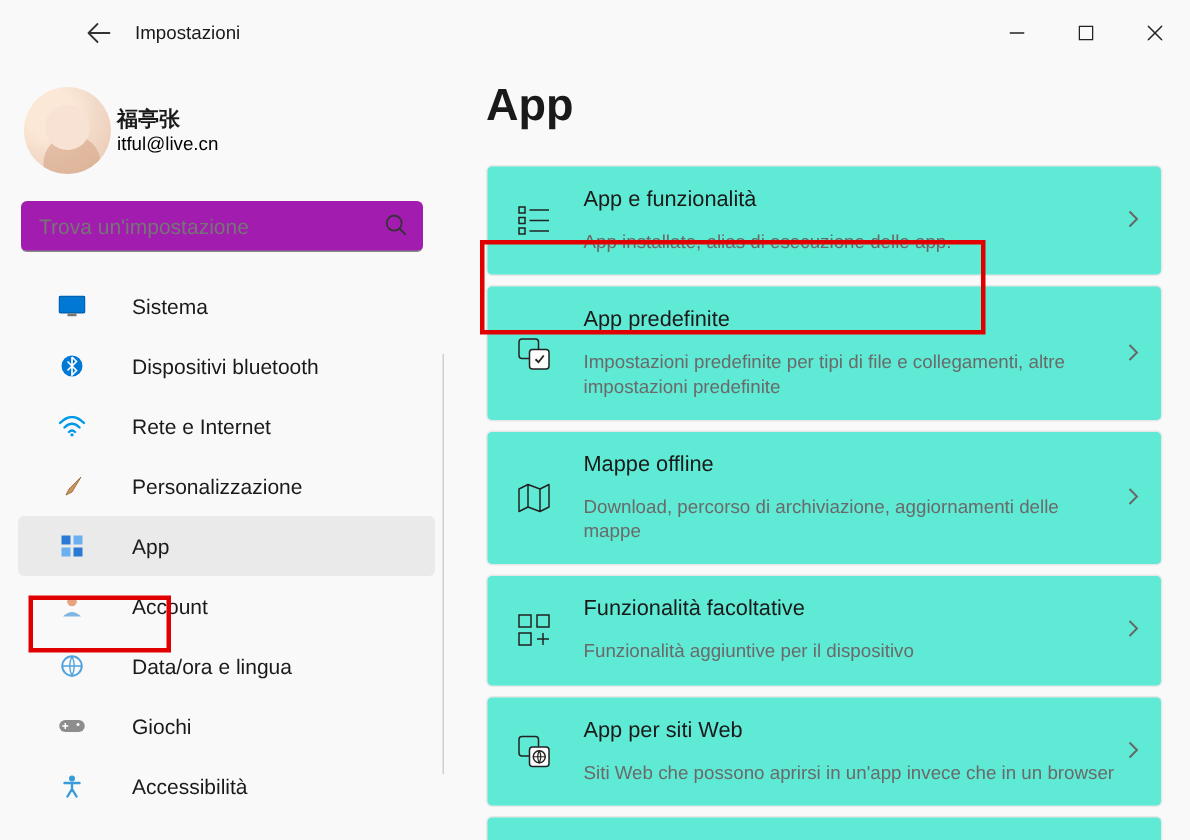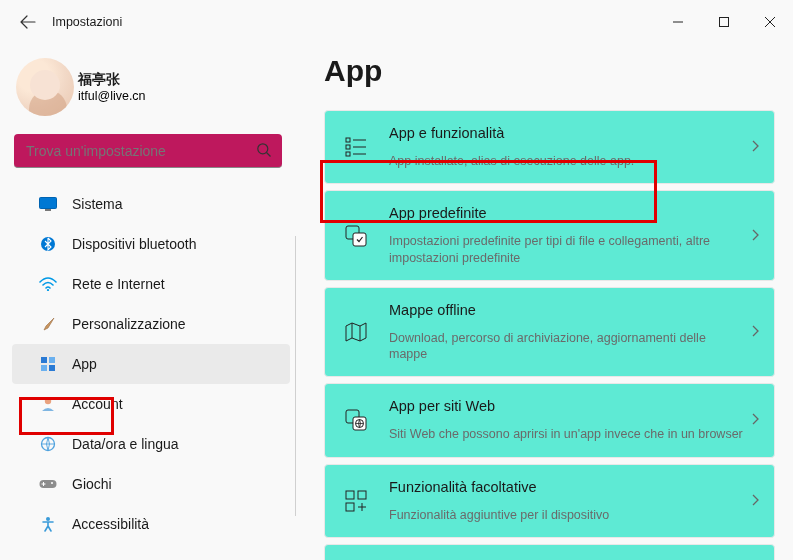--- a/index.html
+++ b/index.html
@@ -10,20 +10,21 @@
     height: 560px;
     overflow: hidden;
     color: #1a1a1a;
     font-size: 14px;
   }
   .titlebar {
     height: 44px;
     display: flex;
     align-items: center;
     padding-left: 14px;
+    margin-left: 38px;
   }
   .back-btn {
     width: 28px; height: 28px;
     display: flex; align-items: center; justify-content: center;
     cursor: pointer;
   }
   .title {
     margin-left: 10px;
     font-size: 12.5px;
   }
@@ -73,21 +74,21 @@
   .email { font-size: 12.5px; color: #000000; }
   .search {
     margin: 0 14px 16px 14px;
     position: relative;
   }
   .search input {
     width: 100%;
     height: 34px;
     border: none;
     border-bottom: 1.5px solid #888;
-    background: #be185d;
+    background: #a21caf;
     border-radius: 4px;
     padding: 0 34px 0 12px;
     font-size: 14px;
     outline: none;
   }
   .search .sicon {
     position: absolute;
     right: 10px; top: 8px;
     color: #444;
   }
@@ -97,20 +98,21 @@
   }
   .nav li {
     height: 40px;
     display: flex;
     align-items: center;
     padding-left: 26px;
     cursor: pointer;
     font-size: 14px;
     border-radius: 4px;
     margin: 0 6px 0 12px;
+    gap: 16px;
   }
   .nav li.selected {
     background: #eaeaea;
   }
   .nav li .navicon {
     width: 20px;
     display: inline-flex;
     justify-content: center;
     margin-right: 14px;
   }
@@ -351,56 +353,56 @@
         <div class="cs">Download, percorso di archiviazione, aggiornamenti delle mappe</div>
       </div>
       <div class="chev"><svg width="8" height="12">
             <path d="M1 1 L6 6 L1 11" stroke="#666" fill="none" stroke-width="1.3"></path>
           </svg></div>
     </div>
 
     <div class="card">
       <div class="cicon">
           <svg width="22" height="22" viewBox="0 0 22 22">
-            <rect x="1" y="1" width="13" height="13" rx="2" stroke="#222" fill="none"></rect>
-            <rect x="8" y="8" width="13" height="13" rx="2" stroke="#222" fill="#fdfdfd"></rect>
-            <circle cx="14.5" cy="14.5" r="4" stroke="#222" fill="none"></circle>
-            <path d="M14.5 10.5 Q16.5 14.5 14.5 18.5 Q12.5 14.5 14.5 10.5 M10.5 14.5 H18.5" stroke="#222" fill="none" stroke-width="0.8"></path>
-          </svg>
-        </div>
-      <div class="ctxt">
-        <div class="ct">App per siti Web</div>
-        <div class="cs">Siti Web che possono aprirsi in un'app invece che in un browser</div>
-      </div>
-      <div class="chev"><svg width="8" height="12">
-            <path d="M1 1 L6 6 L1 11" stroke="#666" fill="none" stroke-width="1.3"></path>
-          </svg></div>
-    </div>
-
-    <div class="card">
-      <div class="cicon">
-          <svg width="22" height="22" viewBox="0 0 22 22">
             <rect x="1" y="1" width="8" height="8" stroke="#222" fill="none"></rect>
             <rect x="13" y="1" width="8" height="8" stroke="#222" fill="none"></rect>
             <rect x="1" y="13" width="8" height="8" stroke="#222" fill="none"></rect>
             <line x1="17" y1="13" x2="17" y2="21" stroke="#222"></line>
             <line x1="13" y1="17" x2="21" y2="17" stroke="#222"></line>
           </svg>
         </div>
       <div class="ctxt">
         <div class="ct">Funzionalità facoltative</div>
         <div class="cs">Funzionalità aggiuntive per il dispositivo</div>
       </div>
       <div class="chev"><svg width="8" height="12">
             <path d="M1 1 L6 6 L1 11" stroke="#666" fill="none" stroke-width="1.3"></path>
           </svg></div>
     </div>
 
     <div class="card">
       <div class="cicon">
+          <svg width="22" height="22" viewBox="0 0 22 22">
+            <rect x="1" y="1" width="13" height="13" rx="2" stroke="#222" fill="none"></rect>
+            <rect x="8" y="8" width="13" height="13" rx="2" stroke="#222" fill="#fdfdfd"></rect>
+            <circle cx="14.5" cy="14.5" r="4" stroke="#222" fill="none"></circle>
+            <path d="M14.5 10.5 Q16.5 14.5 14.5 18.5 Q12.5 14.5 14.5 10.5 M10.5 14.5 H18.5" stroke="#222" fill="none" stroke-width="0.8"></path>
+          </svg>
+        </div>
+      <div class="ctxt">
+        <div class="ct">App per siti Web</div>
+        <div class="cs">Siti Web che possono aprirsi in un'app invece che in un browser</div>
+      </div>
+      <div class="chev"><svg width="8" height="12">
+            <path d="M1 1 L6 6 L1 11" stroke="#666" fill="none" stroke-width="1.3"></path>
+          </svg></div>
+    </div>
+
+    <div class="card">
+      <div class="cicon">
           <svg width="22" height="16" viewBox="0 0 22 16">
             <rect x="1" y="1" width="14" height="14" rx="2" stroke="#222" fill="none"></rect>
             <path d="M15 5 L21 2 L21 14 L15 11 Z" stroke="#222" fill="none"></path>
           </svg>
         </div>
       <div class="ctxt">
         <div class="ct">Riproduzione invece</div>
       </div>
       <div class="chev"><svg width="8" height="12">
             <path d="M1 1 L6 6 L1 11" stroke="#666" fill="none" stroke-width="1.3"></path>

